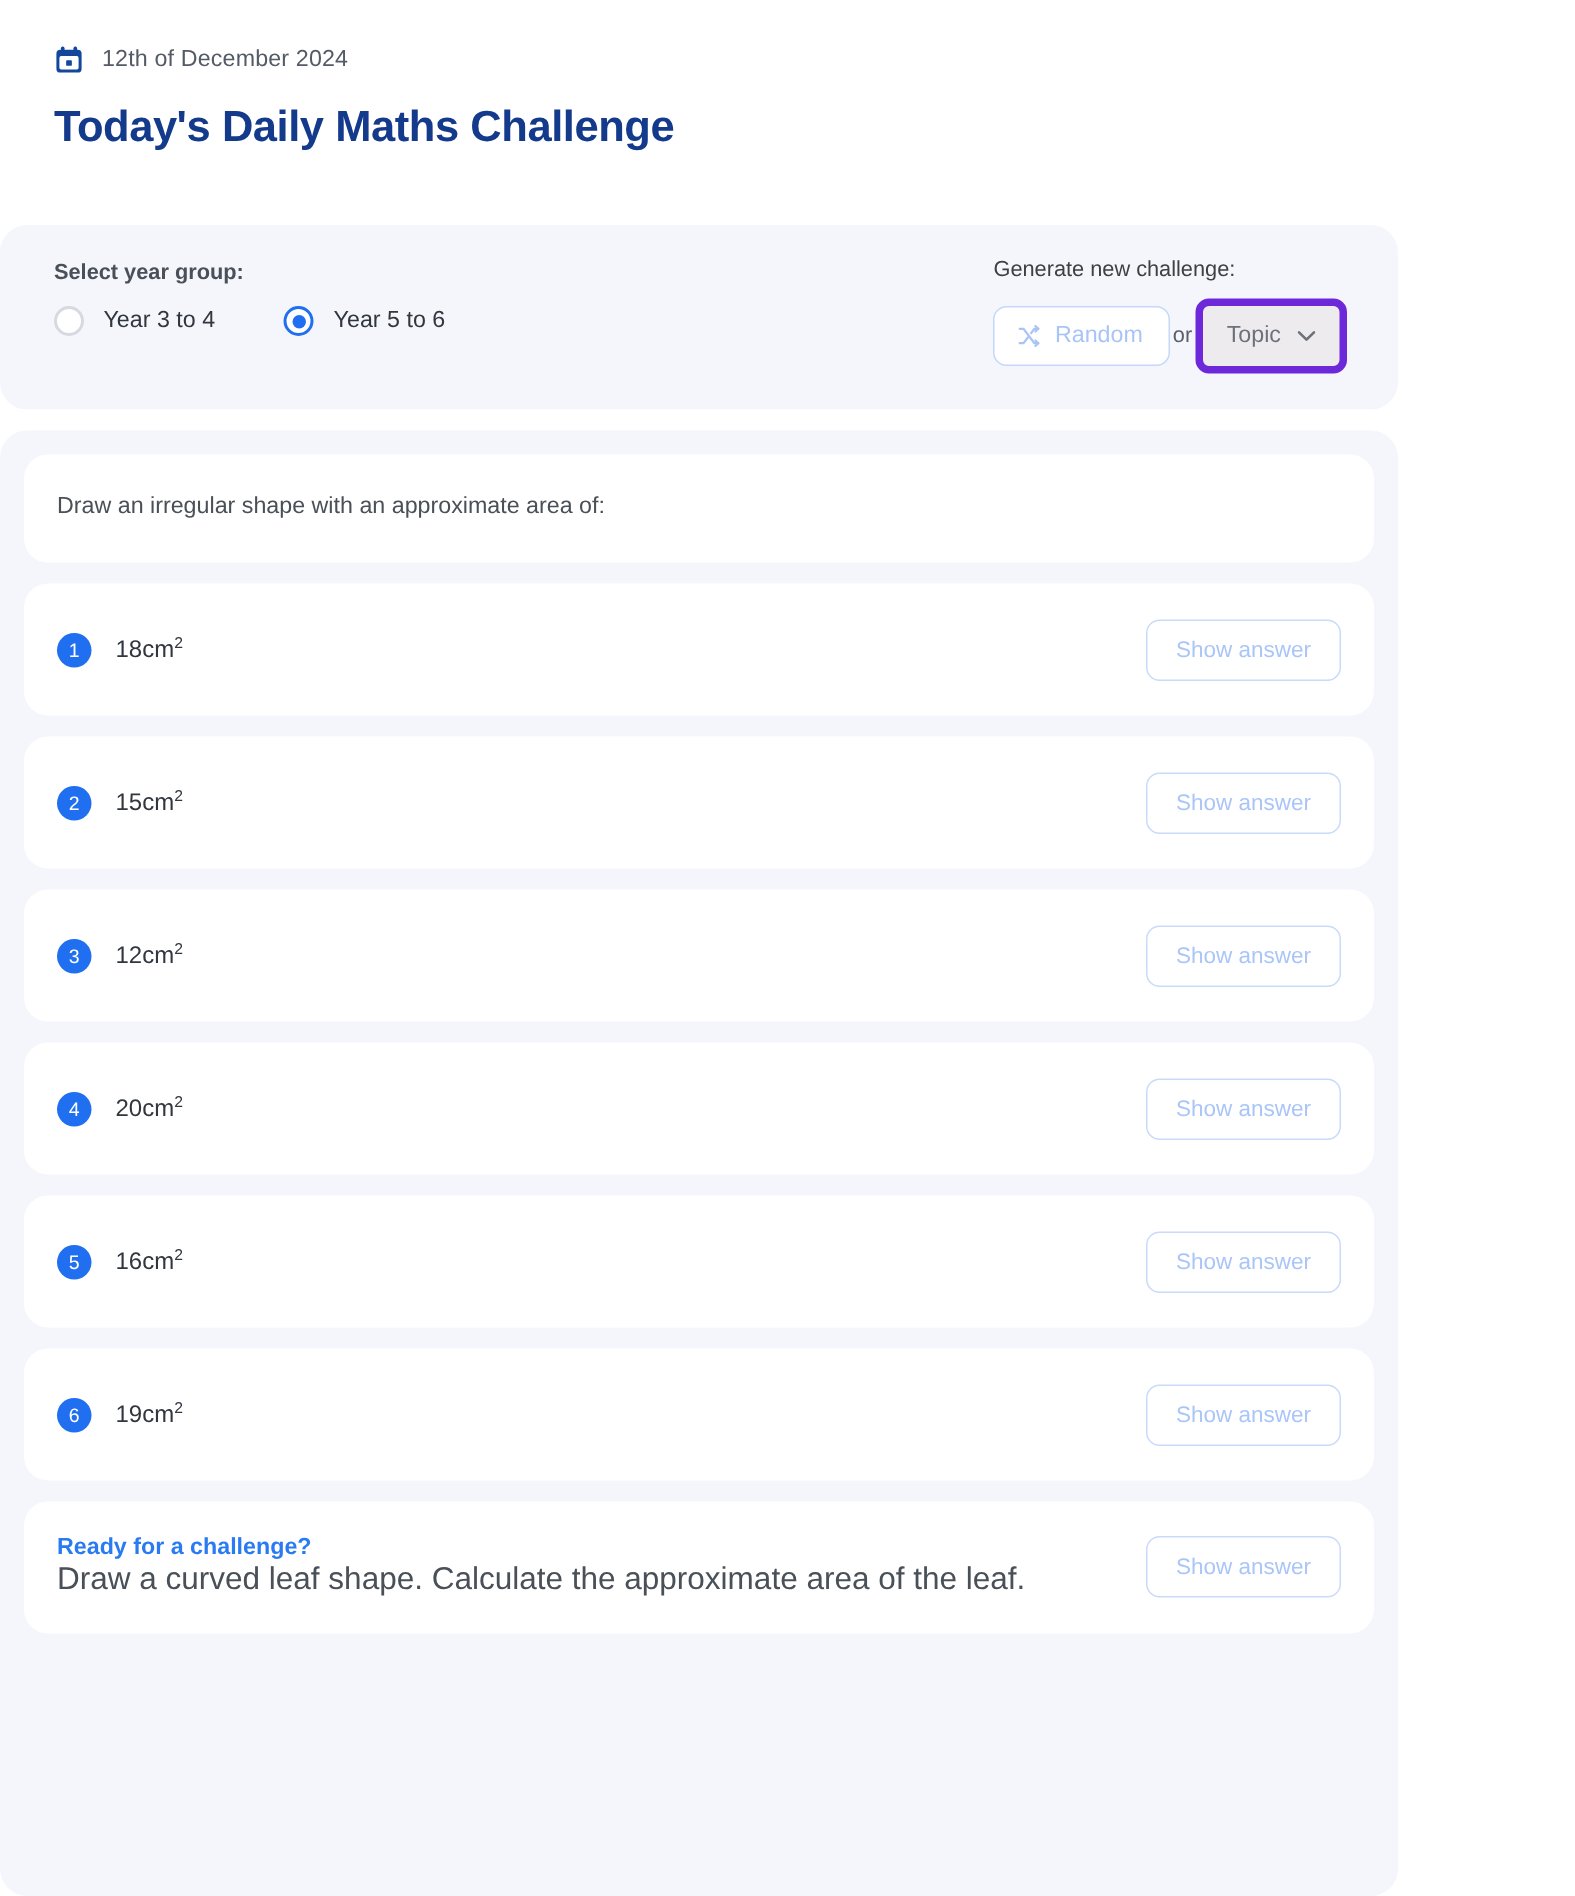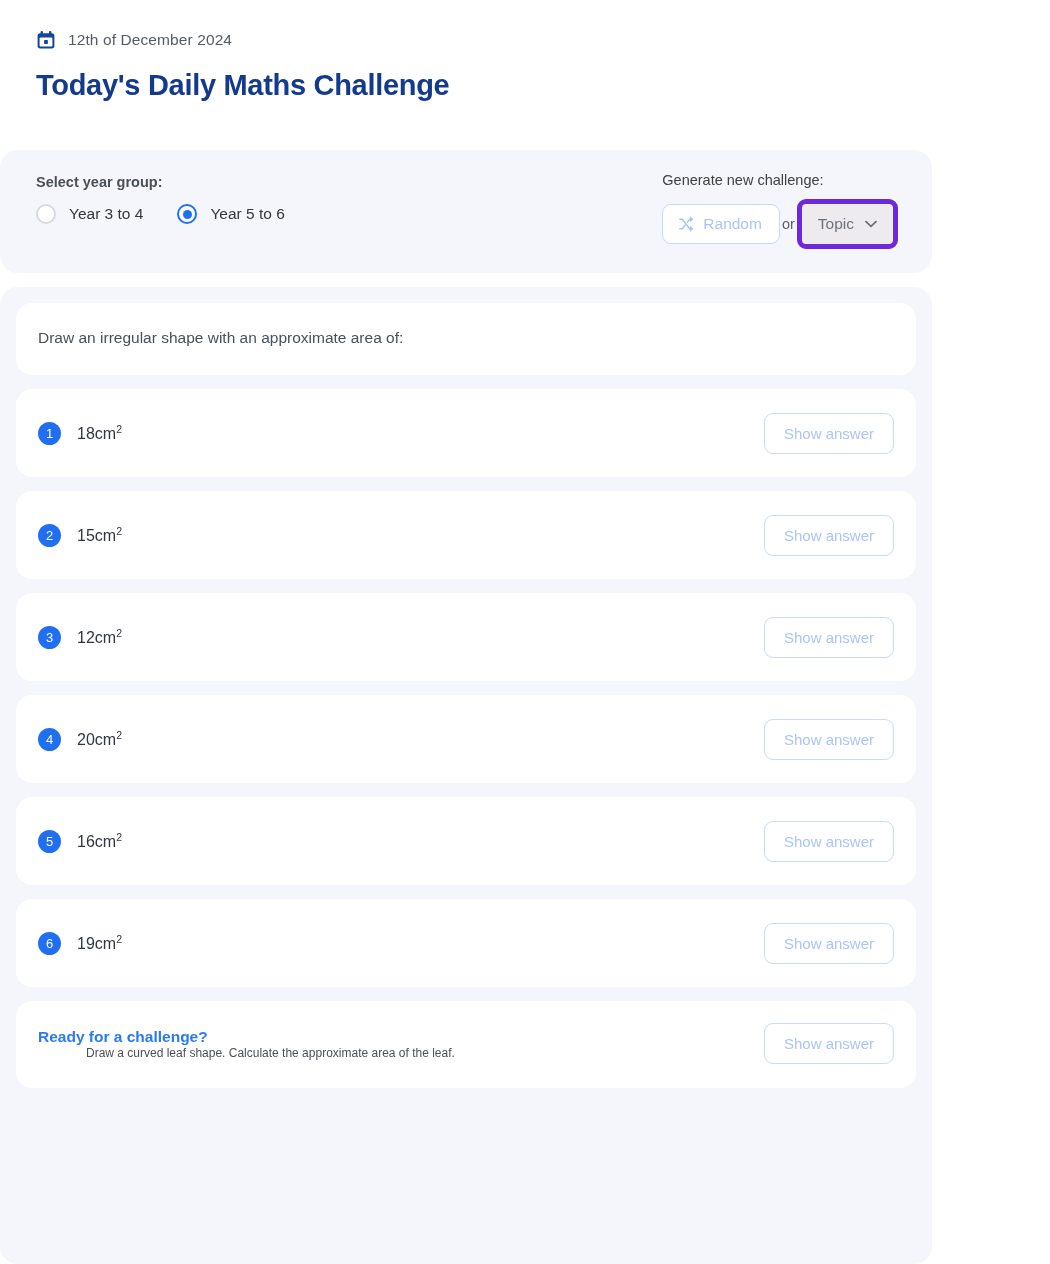--- a/index.html
+++ b/index.html
@@ -64,21 +64,21 @@
     align-items: flex-start;
     justify-content: space-between;
   }
   .sel-left { padding-top: 2px; }
   .sel-label {
     font-size: 14.5px;
     color: #4a5058;
     margin-bottom: 14px;
     font-weight: bold;
   }
-  .radios { display: flex; align-items: center; gap: 34px; }
+  .radios { display: flex; align-items: center; gap: 46px; }
   .radio-opt {
     display: flex;
     align-items: center;
     gap: 13px;
     cursor: pointer;
   }
   .radio {
     width: 20px; height: 20px;
     border-radius: 50%;
     border: 2px solid #d6d9e0;
@@ -197,21 +197,21 @@
 
   
   .challenge-card {
     padding: 22px 22px 24px 22px;
     display: flex;
     align-items: center;
     justify-content: space-between;
   }
   .ch-left { display: flex; flex-direction: column; }
   .ch-title { font-size: 15.5px; color: #2a7bf2; font-weight: 700; }
-  .ch-text { font-size: 12px; color: #4a5058; margin-left: 48px; }
+  .ch-text { font-size: 21px; color: #4a5058; }
 </style>
 </head>
 <body>
 
 <div class="page">
 
   <div class="header-shell">
     <div class="header-card">
       <div class="date-row">
         <span>

